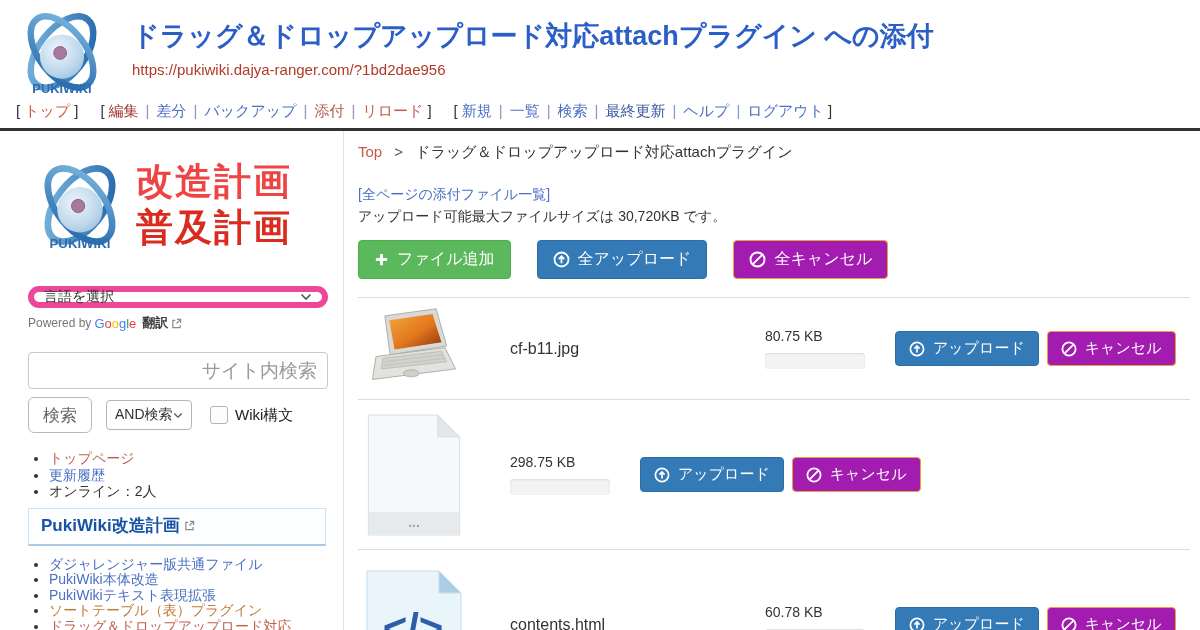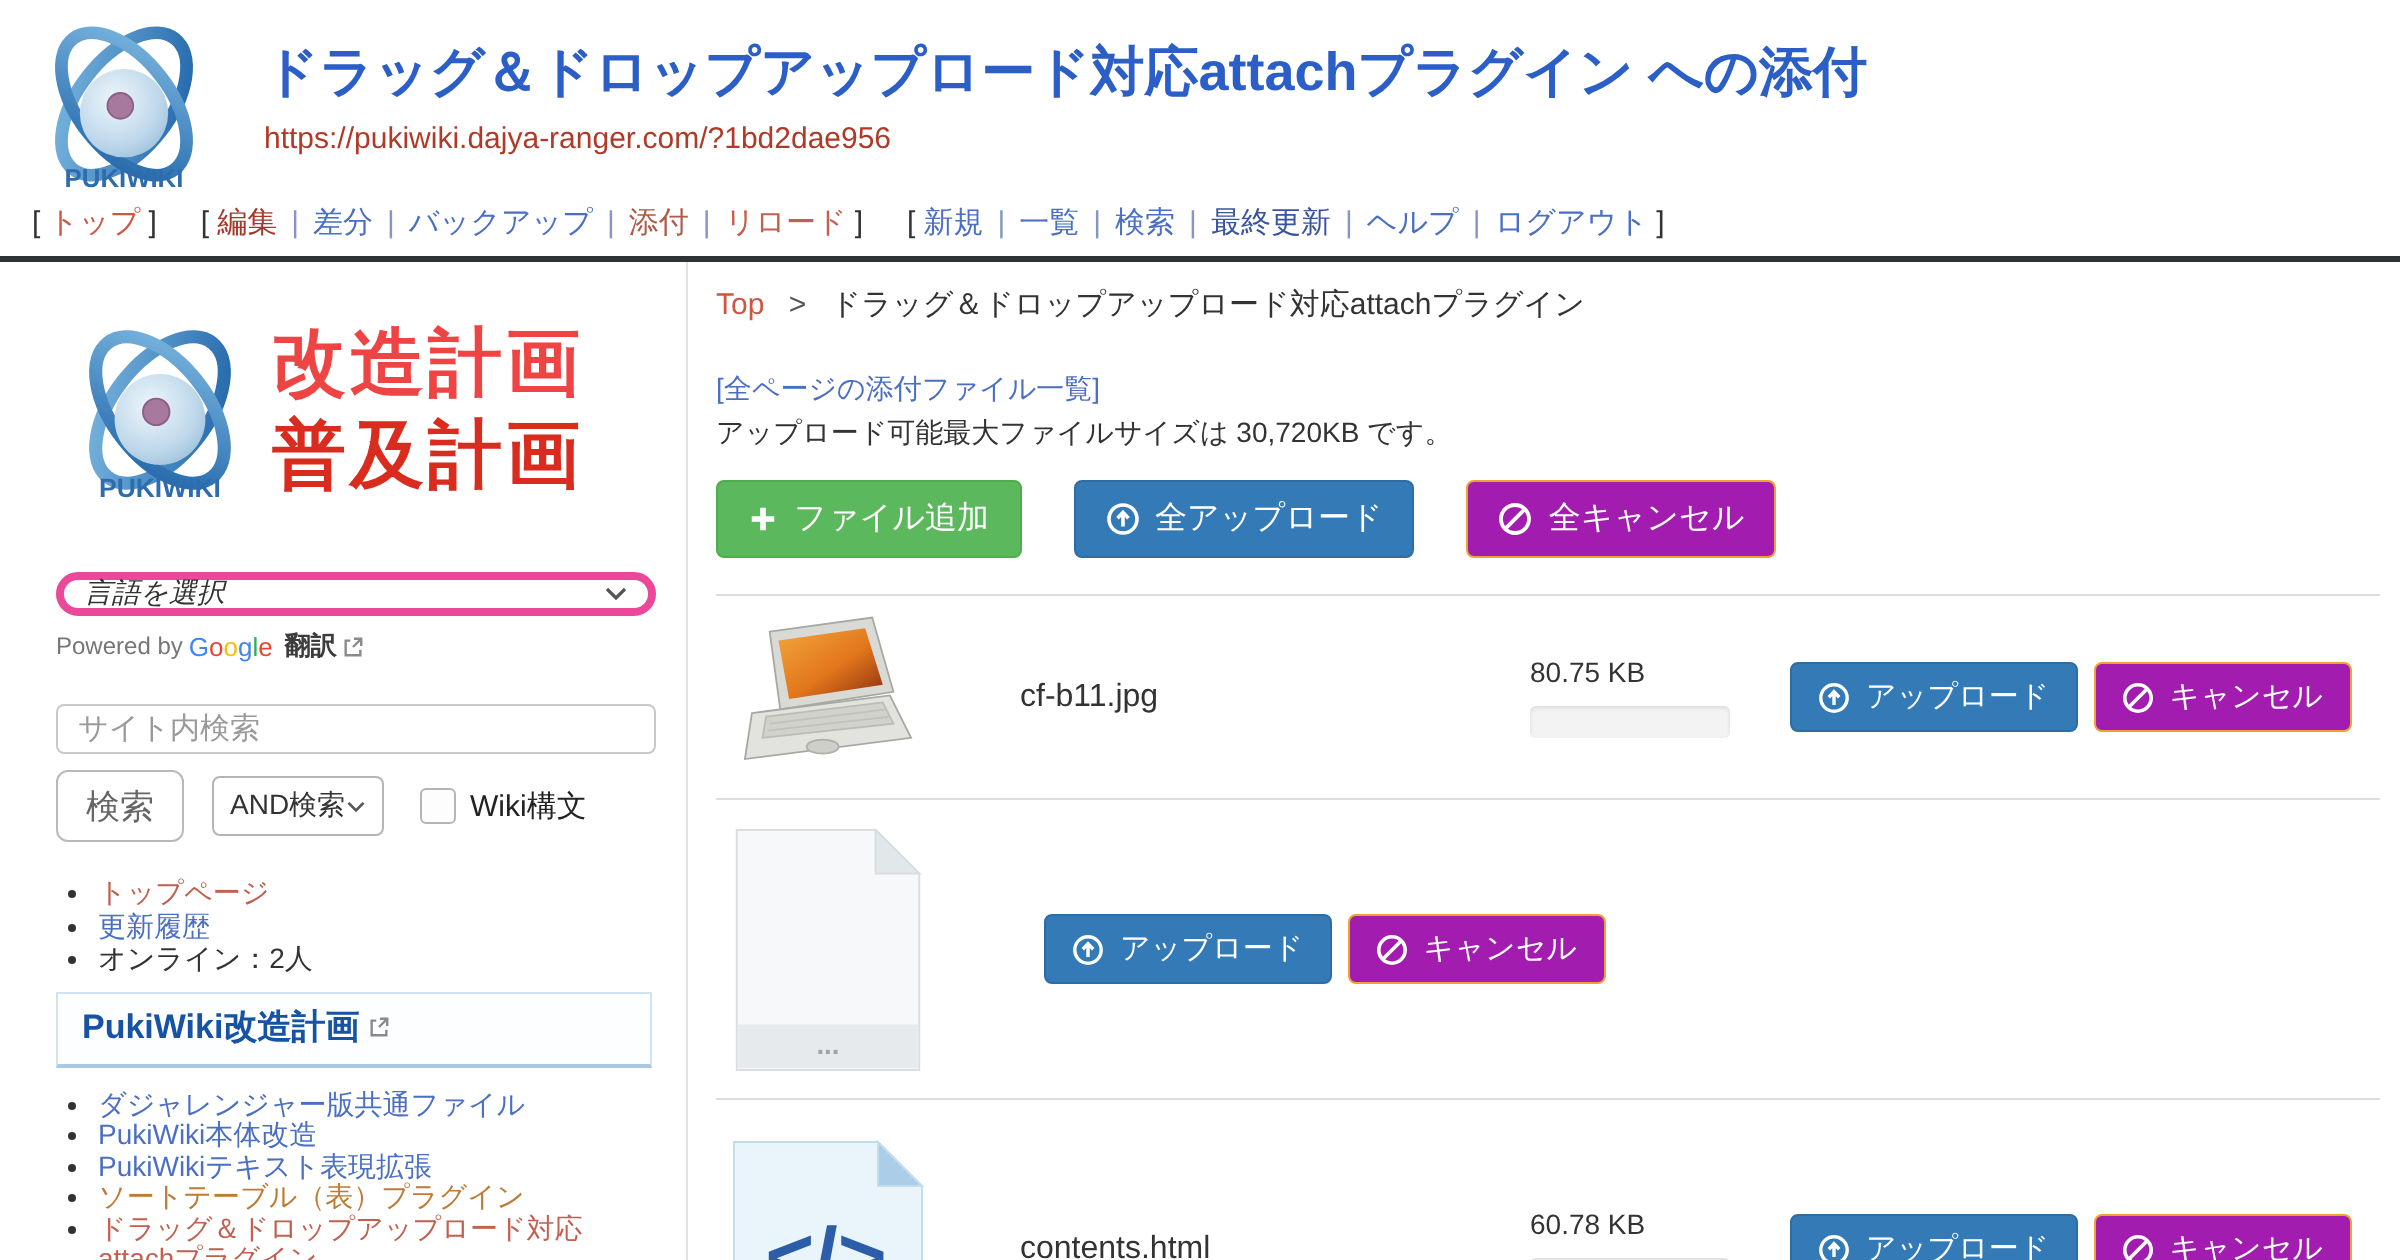--- a/index.html
+++ b/index.html
@@ -35,30 +35,30 @@
   .main { flex:1; padding:12px 10px 0 14px; }
 
   
   .banner { display:flex; align-items:center; height:115px; }
   .banner-texts { margin-left:4px; line-height:1.22; }
   .banner-line1 { font-size:37px; font-weight:900; color:#ef4444; letter-spacing:2px; }
   .banner-line2 { font-size:37px; font-weight:900; color:#d92b1e; letter-spacing:2px; }
 
   .fselect { position:relative; display:flex; align-items:center; justify-content:space-between;
              background:#fff; color:#333; cursor:pointer; }
-  .lang-select { margin-top:24px; width:300px; height:22px; border:4px solid #ec4899;
-                 border-radius:11px; padding:0 10px; font-size:14px;font-style:italic; }
+  .lang-select { margin-top:24px; width:300px; height:22px; border:6px solid #ec4899;
+                 border-radius:11px; padding:0 10px; font-size:14px; }
   .powered { margin-top:6px; font-size:12px; color:#767676; display:flex; align-items:center; gap:3px; }
   .powered .brand { font-size:13px; letter-spacing:0; }
   .powered .suffix { color:#3c3c3c; font-weight:bold; font-size:13px; margin-left:3px; }
   .g1,.g4 { color:#4285F4; } .g2,.g6 { color:#EA4335; } .g3 { color:#FBBC05; } .g5 { color:#34A853; }
 
-  .search-input { margin-top:20px; width:300px; height:25px; border:1px solid #c9c9c9;
-                  border-radius:4px; padding:0 10px; font-size:15px; color:#333;
-                  font-family:inherit; outline:none; }
+  .search-input { margin-top:20px; width:300px; height:37px; border:1px solid #c9c9c9;
+                  border-radius:4px; padding:0 10px; font-size:19px; color:#333;
+                  font-family:inherit; outline:none;text-align:right; }
   .search-input::placeholder { color:#9a9a9a; }
 
   .controls { margin-top:8px; display:flex; align-items:center; }
   .search-btn { height:36px; padding:0 14px; background:#fff; border:1px solid #b9b9b9;
                 border-radius:6px; font-size:17px; color:#666; font-family:inherit; cursor:pointer; }
   .mode-select { margin-left:14px; width:86px; height:30px; border:1px solid #b5b5b5;
                  border-radius:4px; padding:0 8px; font-size:14px; }
   .cbx { appearance:none; -webkit-appearance:none; width:18px; height:18px; border:1px solid #b5b5b5;
          border-radius:3px; background:#fdfdfd; margin-left:18px; cursor:pointer; }
   .cbx-label { margin-left:7px; font-size:15px; color:#222; }
@@ -307,20 +307,24 @@
 
       <div class="file-row row-2">
         <div class="thumb">
           <svg width="100" height="124" viewBox="0 0 100 125">
             <path d="M4 2 h70 l22 22 v99 h-92 z" fill="#f6f8f9" stroke="#d9dee2"></path>
             <path d="M74 2 l22 22 h-22 z" fill="#e2e7ea" stroke="#d9dee2"></path>
             <rect x="4.7" y="100" width="90.6" height="22" fill="#e6eaed"></rect>
             <text x="50" y="115" text-anchor="middle" fill="#9aa4ab" font-size="14" font-weight="bold">...</text>
           </svg>
         </div>
+        <div class="meta">
+          <span class="fsize">298.75 KB</span>
+          <div class="pbar"></div>
+        </div>
         <div class="actions">
           <button class="btn btn-sm btn-blue">
             <svg width="16" height="16" viewBox="0 0 16 16">
               <circle cx="8" cy="8" r="6.6" fill="none" stroke="#fff" stroke-width="1.7"></circle>
               <path d="M8 11.5V5.2M5.4 7.6 8 4.9l2.6 2.7" fill="none" stroke="#fff" stroke-width="1.7"></path>
             </svg>
             <span>アップロード</span>
           </button>
           <button class="btn btn-sm btn-orange">
             <svg width="16" height="16" viewBox="0 0 16 16">

